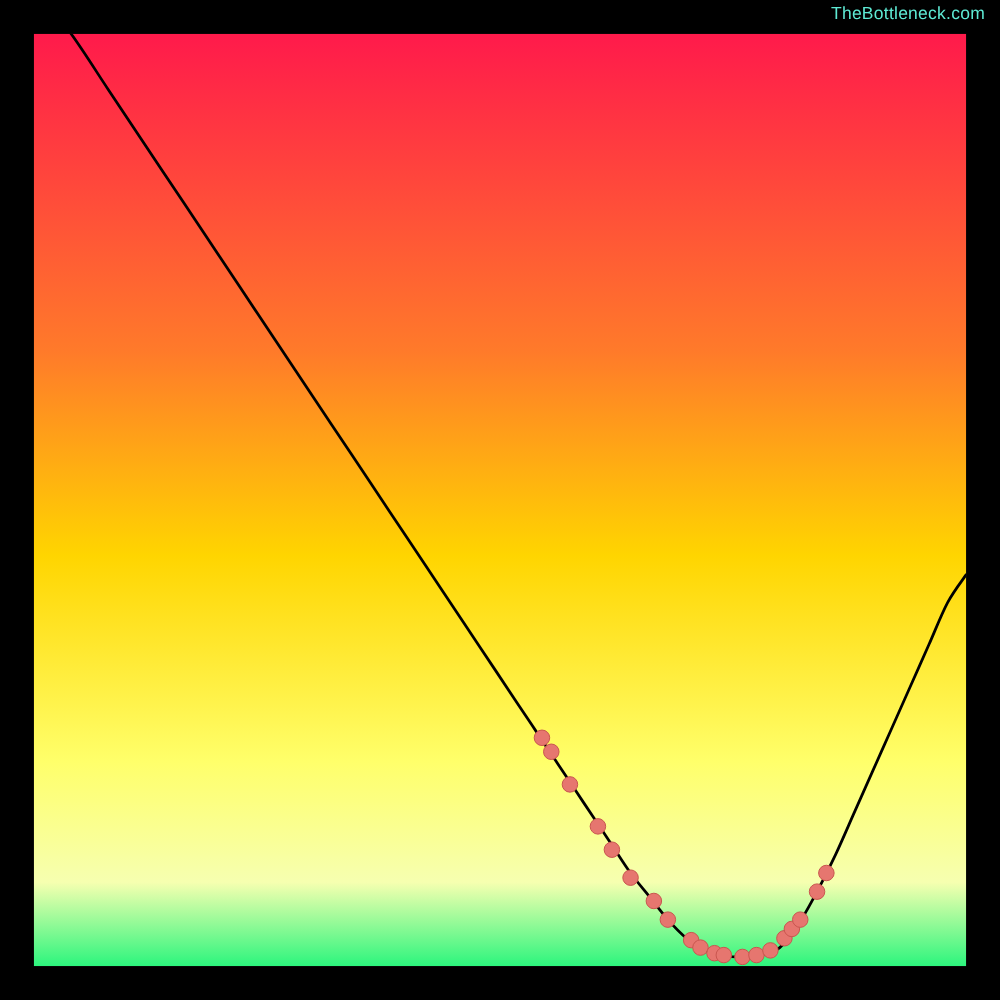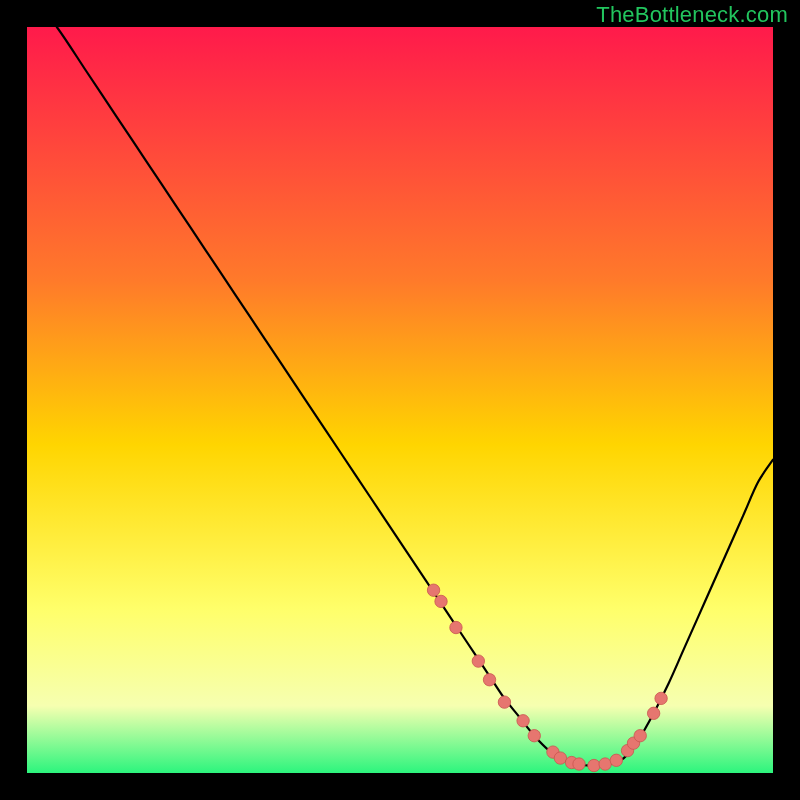--- a/index.html
+++ b/index.html
@@ -16,22 +16,22 @@
     left: 0;
     top: 0;
     width: 800px;
     height: 800px;
     background: #000;
   }
   .watermark {
     position: absolute;
     top: 2px;
     right: 12px;
-    color: #22c55e;
-    font-size: 22px;
+    color: #5eead4;
+    font-size: 14px;
     font-weight: 500;
     letter-spacing: 0.2px;
   }
   .plot {
     position: absolute;
     left: 27px;
     top: 27px;
     width: 746px;
     height: 746px;
   }

